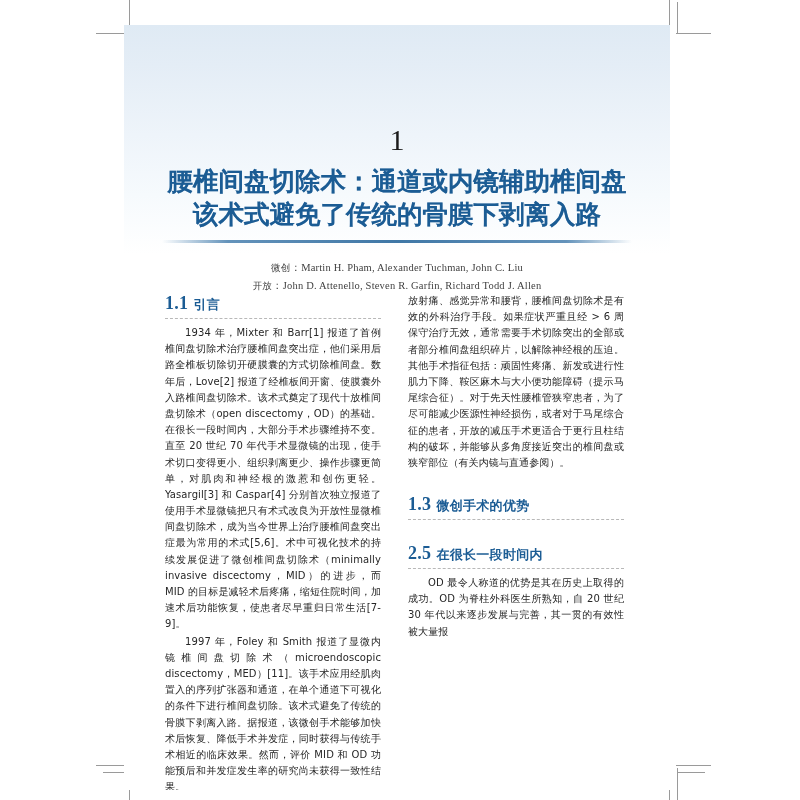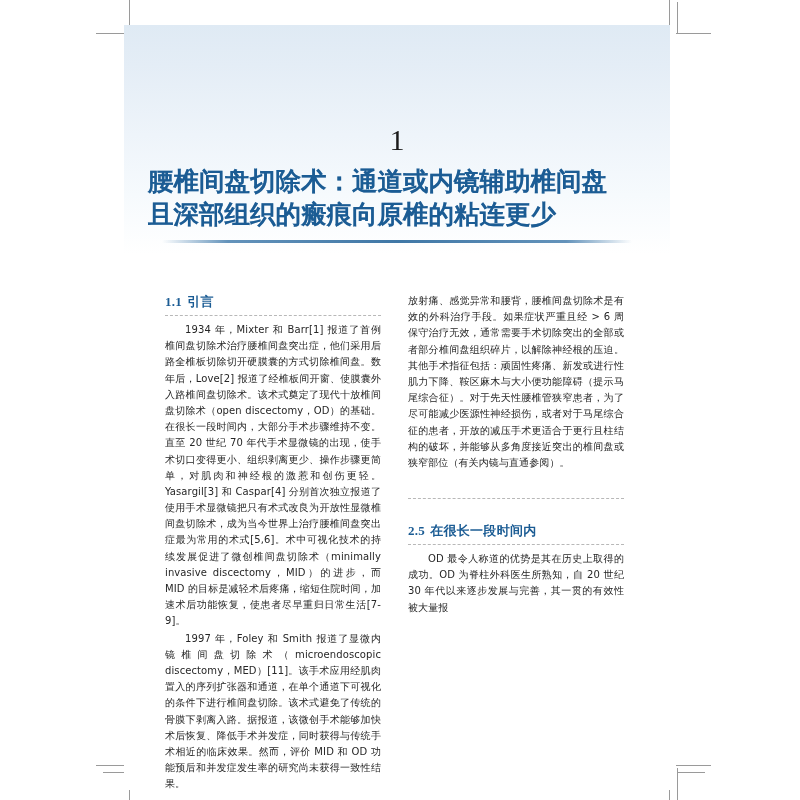--- a/index.html
+++ b/index.html
@@ -36,20 +36,21 @@
   .chapter-number{
     text-align:center;
     font-family:"Liberation Serif",serif;
     font-size:30px;
     color:#1a1a1a;
     line-height:1;
     padding-top:100px;
     letter-spacing:0;
   }
   .chapter-title{
+    text-align:center;
     font-family:"DejaVu Sans",sans-serif;
     font-weight:bold;
     font-size:25.5px;
     line-height:1.28;
     color:#1b5c94;
     margin-top:10px;
     padding:0 24px;
     text-shadow:0 0 .4px rgba(27,92,148,.5);
   }
   .title-rule{
@@ -92,21 +93,21 @@
     font-family:"DejaVu Sans",sans-serif;
     font-weight:bold;
     font-size:13px;
     color:#1b5c94;
     letter-spacing:.3px;
     margin:0 0 1px 0;
   }
   .sec-head .num{
     font-family:"Liberation Serif",serif;
     font-weight:bold;
-    font-size:13px;
+    font-size:18px;
     margin-right:5px;
   }
   .sec-rule{
     height:0;
     border-top:1px dashed #b8b8b8;
     margin:4px 0 6px 0;
   }
   .sec-block{margin-bottom:10px;}
 
   p.para{
@@ -141,25 +142,33 @@
 <div class="crop v" style="left:669px;top:772px;height:28px;"></div>
 <div class="crop v" style="left:677px;top:768px;height:32px;"></div>
 <div class="crop h" style="left:677px;top:772px;width:28px;"></div>
 
 <div id="page">
 
   <div class="chapter-number">1</div>
 
   <div class="chapter-title">
     <div>腰椎间盘切除术：通道或内镜辅助椎间盘</div>
-    <div>且深部组织的瘢痕向原椎的粘连更少</div>
+    <div>该术式避免了传统的骨膜下剥离入路</div>
   </div>
 
   <div class="title-rule"></div>
 
+  <div class="byline">
+    <div>
+      <span class="role">微创</span><span>：</span><span>Martin H. Pham, Alexander Tuchman, John C. Liu</span>
+    </div>
+    <div>
+      <span class="role">开放</span><span>：</span><span>John D. Attenello, Steven R. Garfin, Richard Todd J. Allen</span>
+    </div>
+  </div>
 
   <div id="body-cols">
 
     <div class="col">
 
       <div class="sec-block">
         <div class="sec-head">
           <span class="num">1.1</span><span>引言</span>
         </div>
         <div class="sec-rule"></div>
@@ -171,20 +180,23 @@
 
     <div class="col">
 
       <div class="sec-block">
         <p class="para" style="text-indent:0;">放射痛、感觉异常和腰背，腰椎间盘切除术是有效的外科治疗手段。如果症状严重且经 &gt; 6 周保守治疗无效，通常需要手术切除突出的全部或者部分椎间盘组织碎片，以解除神经根的压迫。其他手术指征包括：顽固性疼痛、新发或进行性肌力下降、鞍区麻木与大小便功能障碍（提示马尾综合征）。对于先天性腰椎管狭窄患者，为了尽可能减少医源性神经损伤，或者对于马尾综合征的患者，开放的减压手术更适合于更行且柱结构的破坏，并能够从多角度接近突出的椎间盘或狭窄部位（有关内镜与直通参阅）。</p>
       </div>
 
       <div class="spacer-head"></div>
 
       <div class="sec-block">
+        <div class="sec-head">
+          <span class="num">1.3</span><span>微创手术的优势</span>
+        </div>
         <div class="sec-rule"></div>
       </div>
 
       <div class="spacer-head"></div>
 
       <div class="sec-block">
         <div class="sec-head">
           <span class="num">2.5</span><span>在很长一段时间内</span>
         </div>
         <div class="sec-rule"></div>

